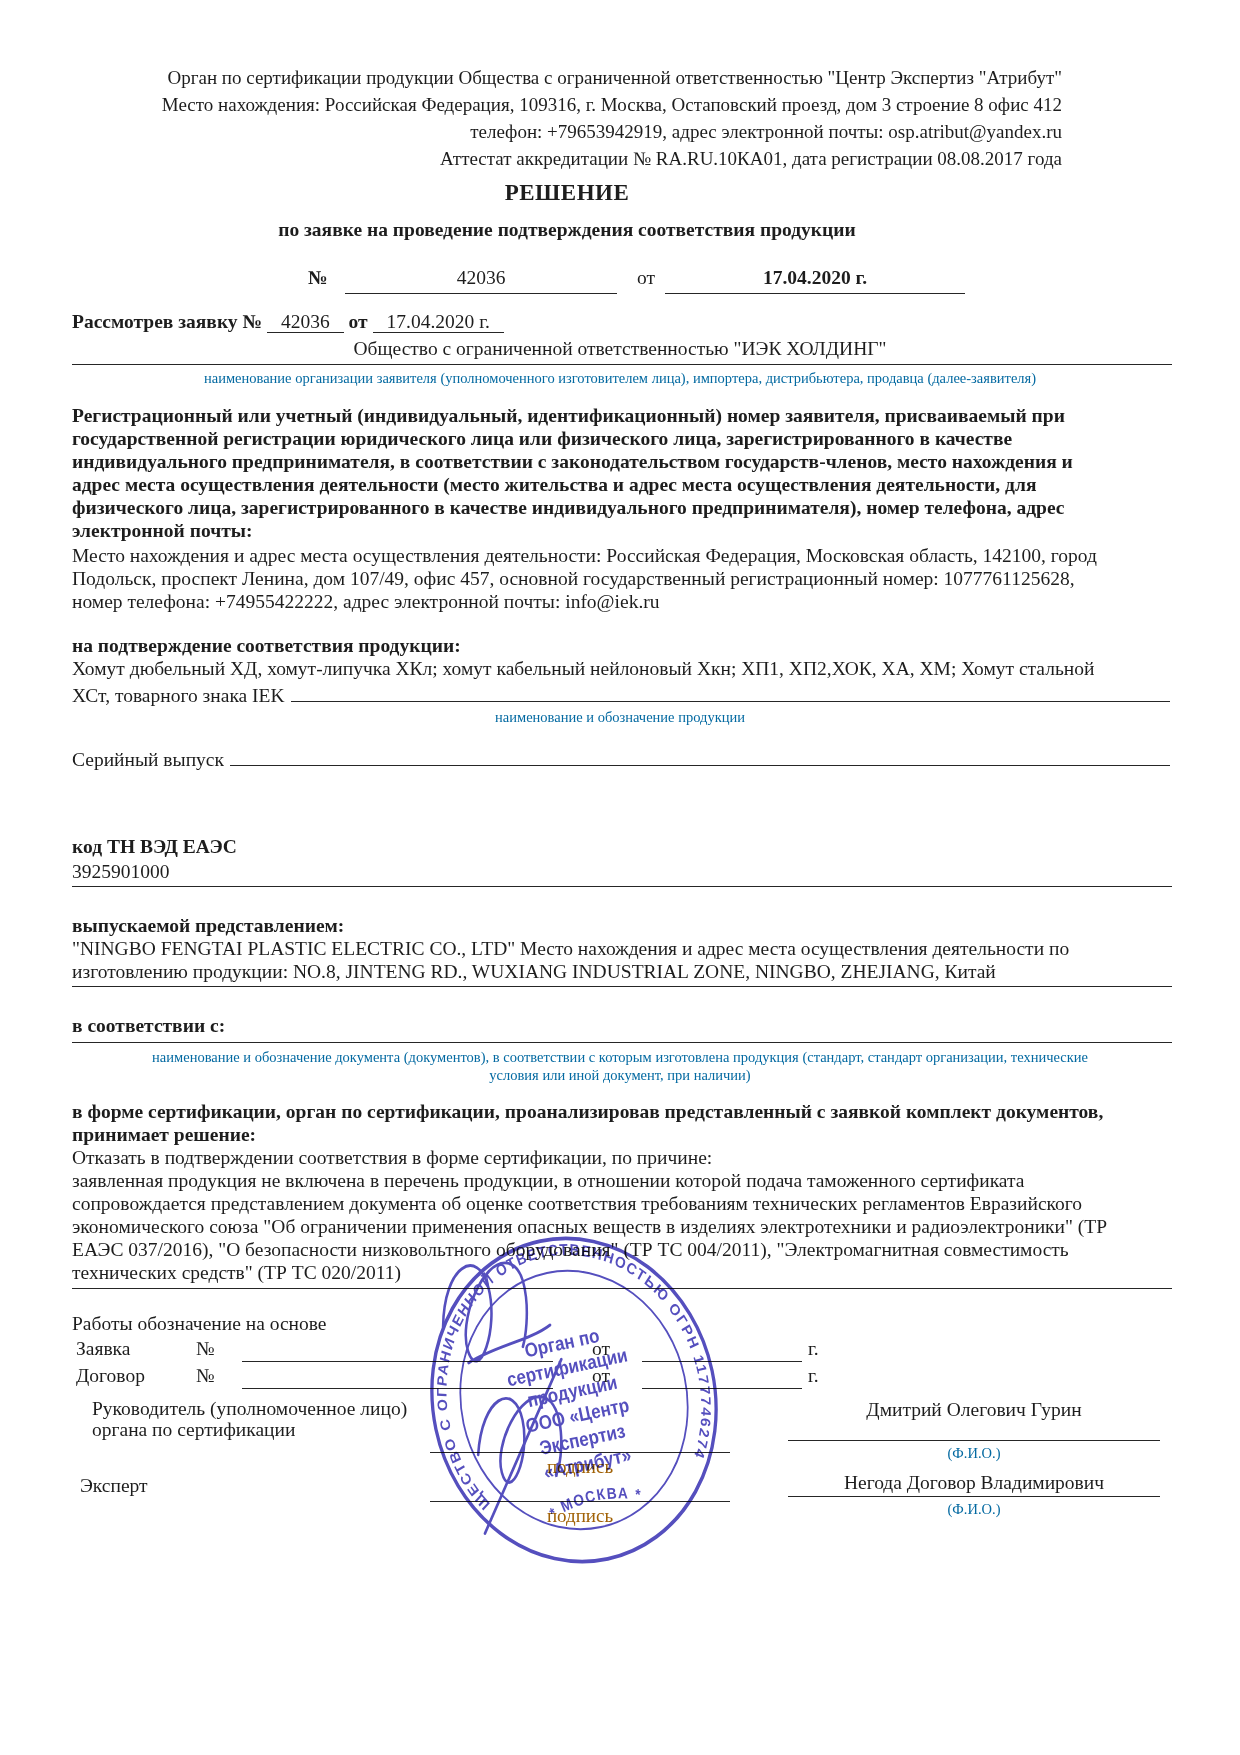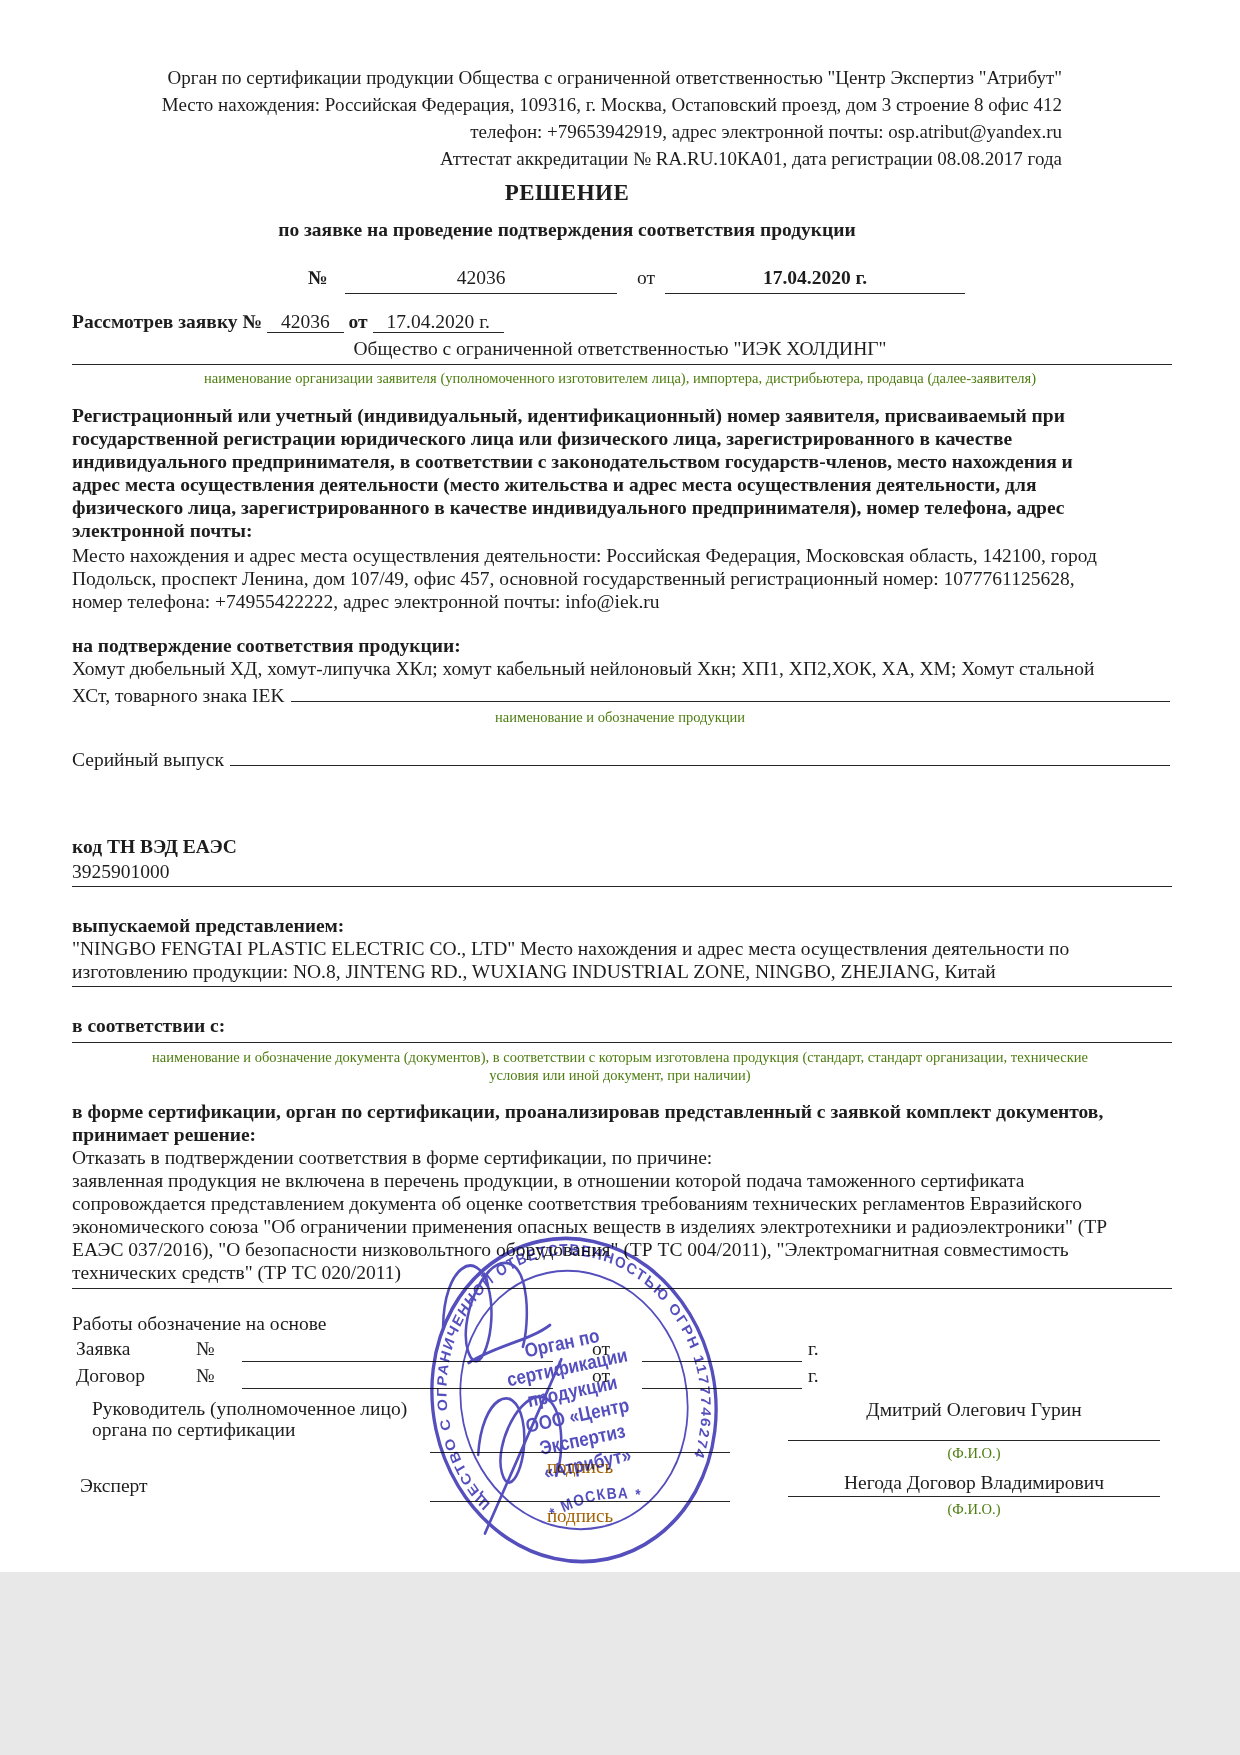--- a/index.html
+++ b/index.html
@@ -1,24 +1,24 @@
 <!DOCTYPE html>
 <html><head>
 <meta charset="utf-8">
 <style>
   html,body { margin:0; padding:0; background:#e8e8e8; }
   .sheet {
-    position:relative; width:1240px; height:1572px; background:#ffffff;
+    position:relative; width:1240px; height:1755px; background:#ffffff;
     font-family:"Liberation Serif", serif; color:#1d1d1d; overflow:hidden;
   }
   .abs { position:absolute; }
   .b { font-weight:bold; }
   .pre { white-space:pre-line; }
   .body-txt { font-size:19.5px; line-height:23px; }
-  .cap { font-size:14.5px; line-height:18px; color:#4d7c0f; }
+  .cap { font-size:14.5px; line-height:18px; color:#0369a1; }
   .center { text-align:center; }
   .right { text-align:right; }
   .hr { position:absolute; border-top:1.8px solid #262626; height:0; }
   .ul-inline { border-bottom:1.6px solid #262626; padding:0 14px; }
   .fill-row { display:flex; align-items:baseline; }
   .fill-line { flex:1 1 auto; border-bottom:1.8px solid #262626; height:1.1em; margin-left:6px; }
   .stamp-wrap { position:absolute; left:428px; top:1232px; width:292px; height:336px;
     transform:rotate(-12deg); opacity:.88; mix-blend-mode:multiply; }
   .stamp-wrap svg { width:100%; height:100%; }
   .stamp-ring-text { font-family:"Liberation Sans", sans-serif; font-size:14px; font-weight:bold; letter-spacing:1.5px; }

